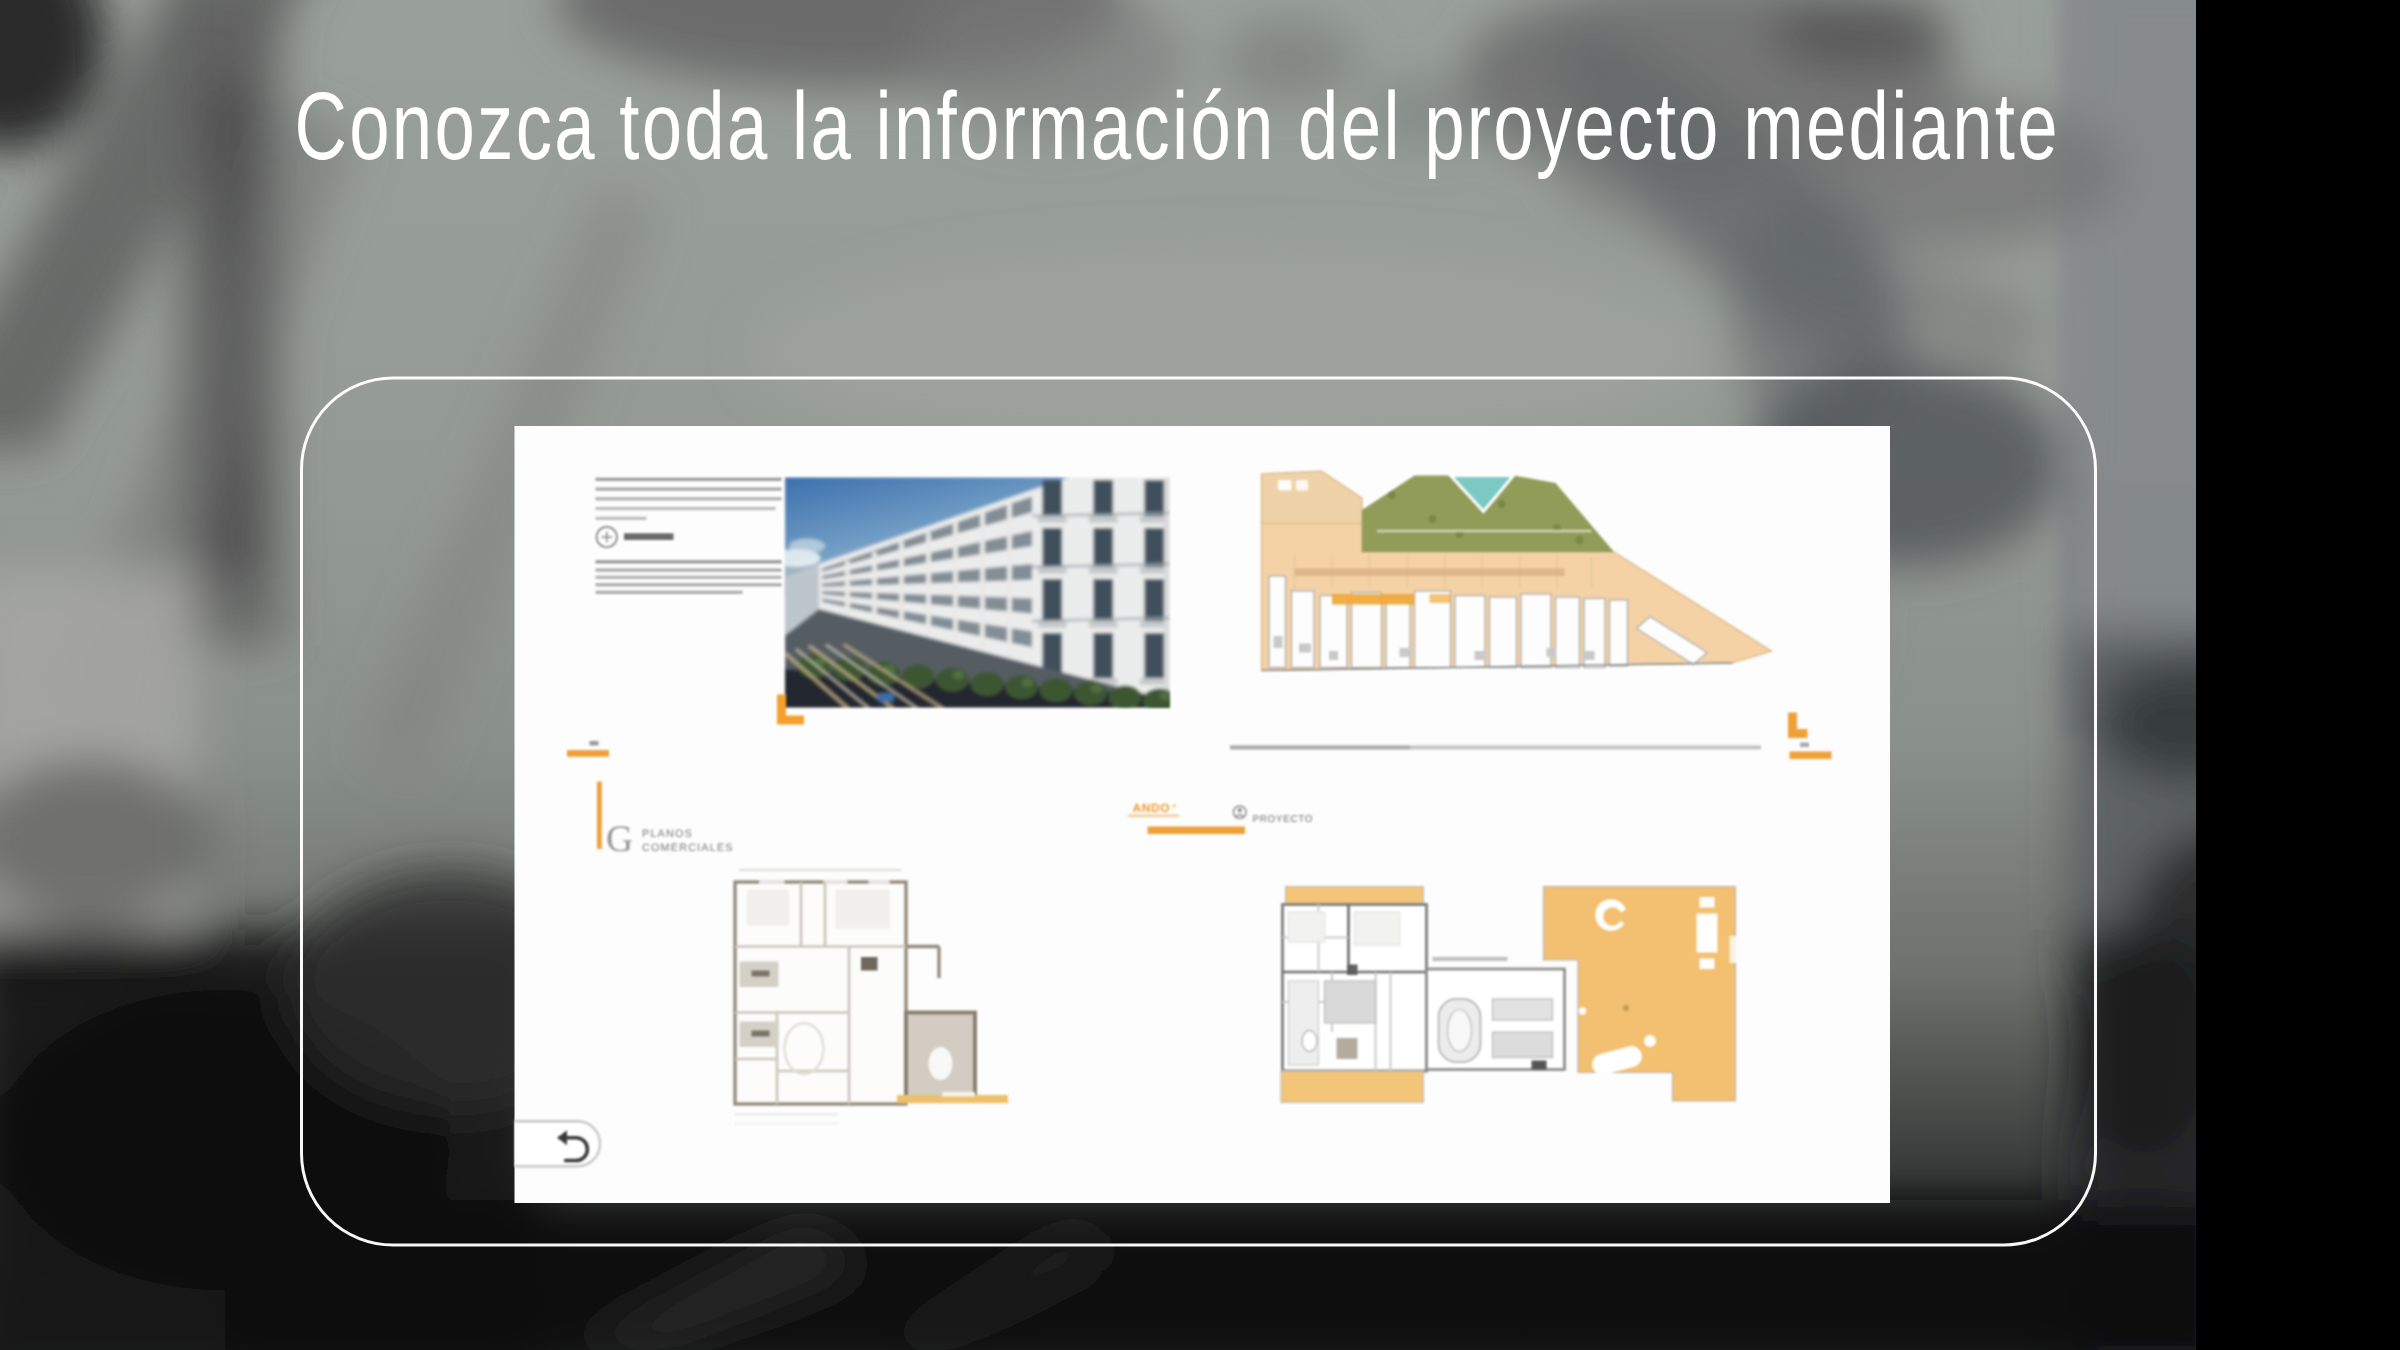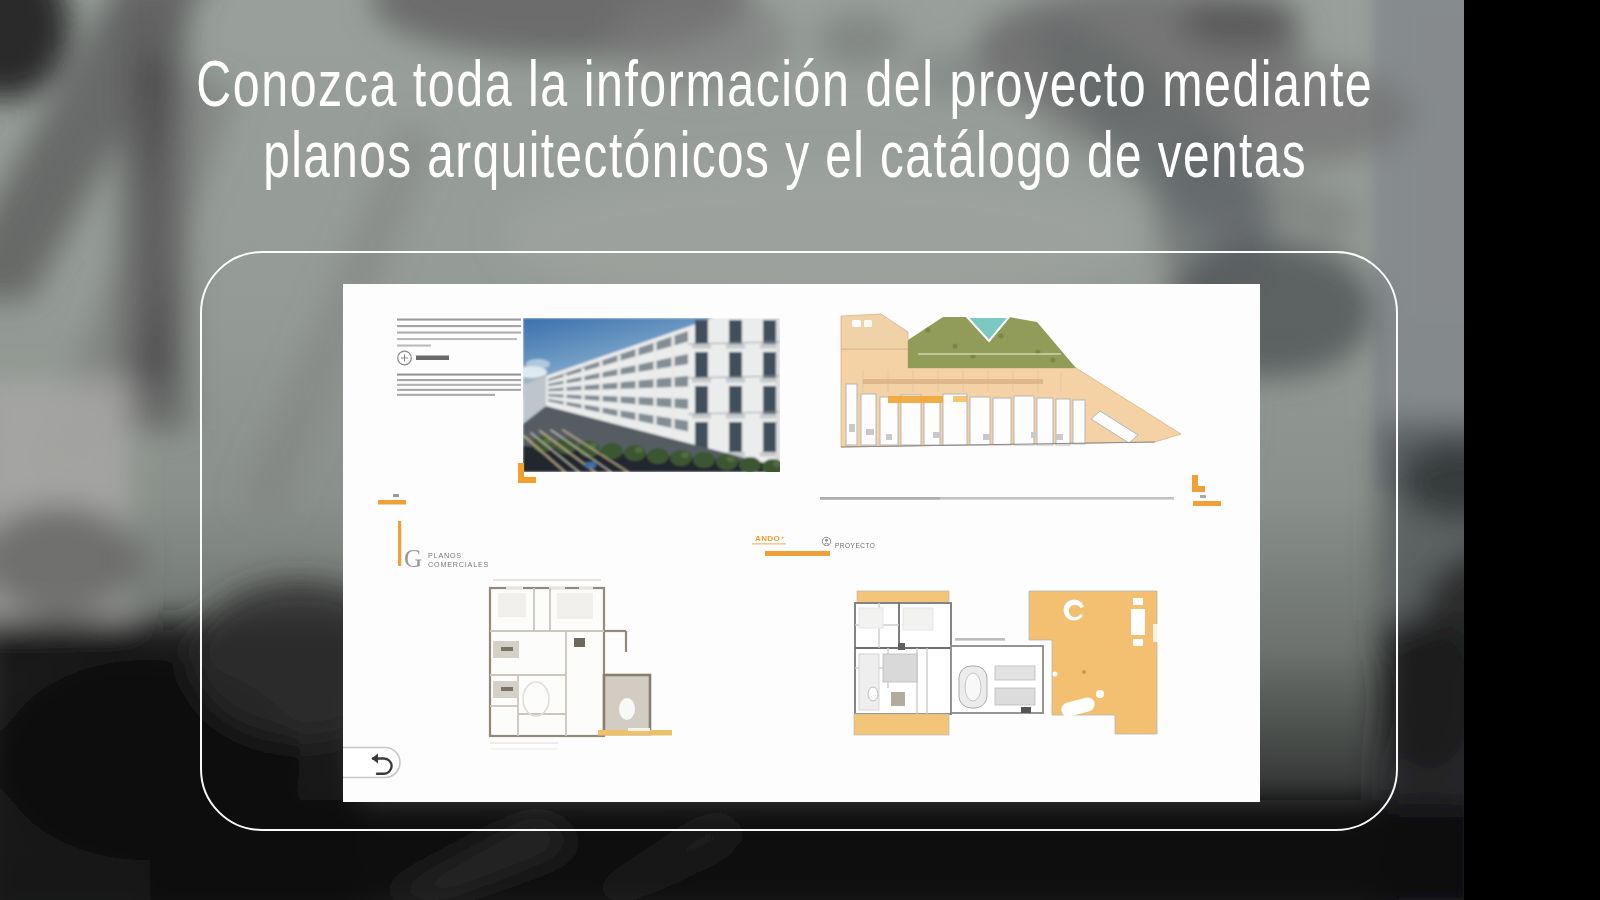--- a/index.html
+++ b/index.html
@@ -72,21 +72,20 @@
     <ellipse cx="1240" cy="22" rx="60" ry="26" fill="#5a5a5a" opacity=".9"></ellipse>
     <rect x="150" y="800" width="1330" height="110" fill="#0b0b0b" opacity=".96"></rect>
     <polygon points="380,900 540,815 575,845 440,900" fill="#4e4e4e" opacity=".4"></polygon>
     <polygon points="585,900 720,810 745,838 625,900" fill="#434343" opacity=".35"></polygon>
     <ellipse cx="820" cy="235" rx="320" ry="70" fill="#a4a9a4" opacity=".45"></ellipse>
   </g>
 </svg>
 
 <div class="hl" id="hl1" style="top:47.3px;font-size:64px;line-height:74px;letter-spacing:2px"><span id="sp1" style="transform:translateX(-15.5px) scaleX(0.7561)">Conozca toda la información del proyecto mediante</span></div>
 
-<div class="hl" id="hl2" style="top:117.8px;font-size:64px;line-height:74px;letter-spacing:2px"><span id="sp2" style="transform:translateX(-14.5px) scaleX(0.745)">planos arquitectónicos y el catálogo de ventas</span></div>
 
 <div id="frame"></div>
 
 <div id="page">
 <svg width="917" height="518" viewBox="0 0 917 518">
 
 <g>
 <rect x="54" y="34.5" width="124" height="2.1" fill="#9b9b9b"></rect>
 <rect x="54" y="41" width="124" height="2.1" fill="#a6a6a6"></rect>
 <rect x="54" y="47.5" width="124" height="2.1" fill="#aeaeae"></rect>

